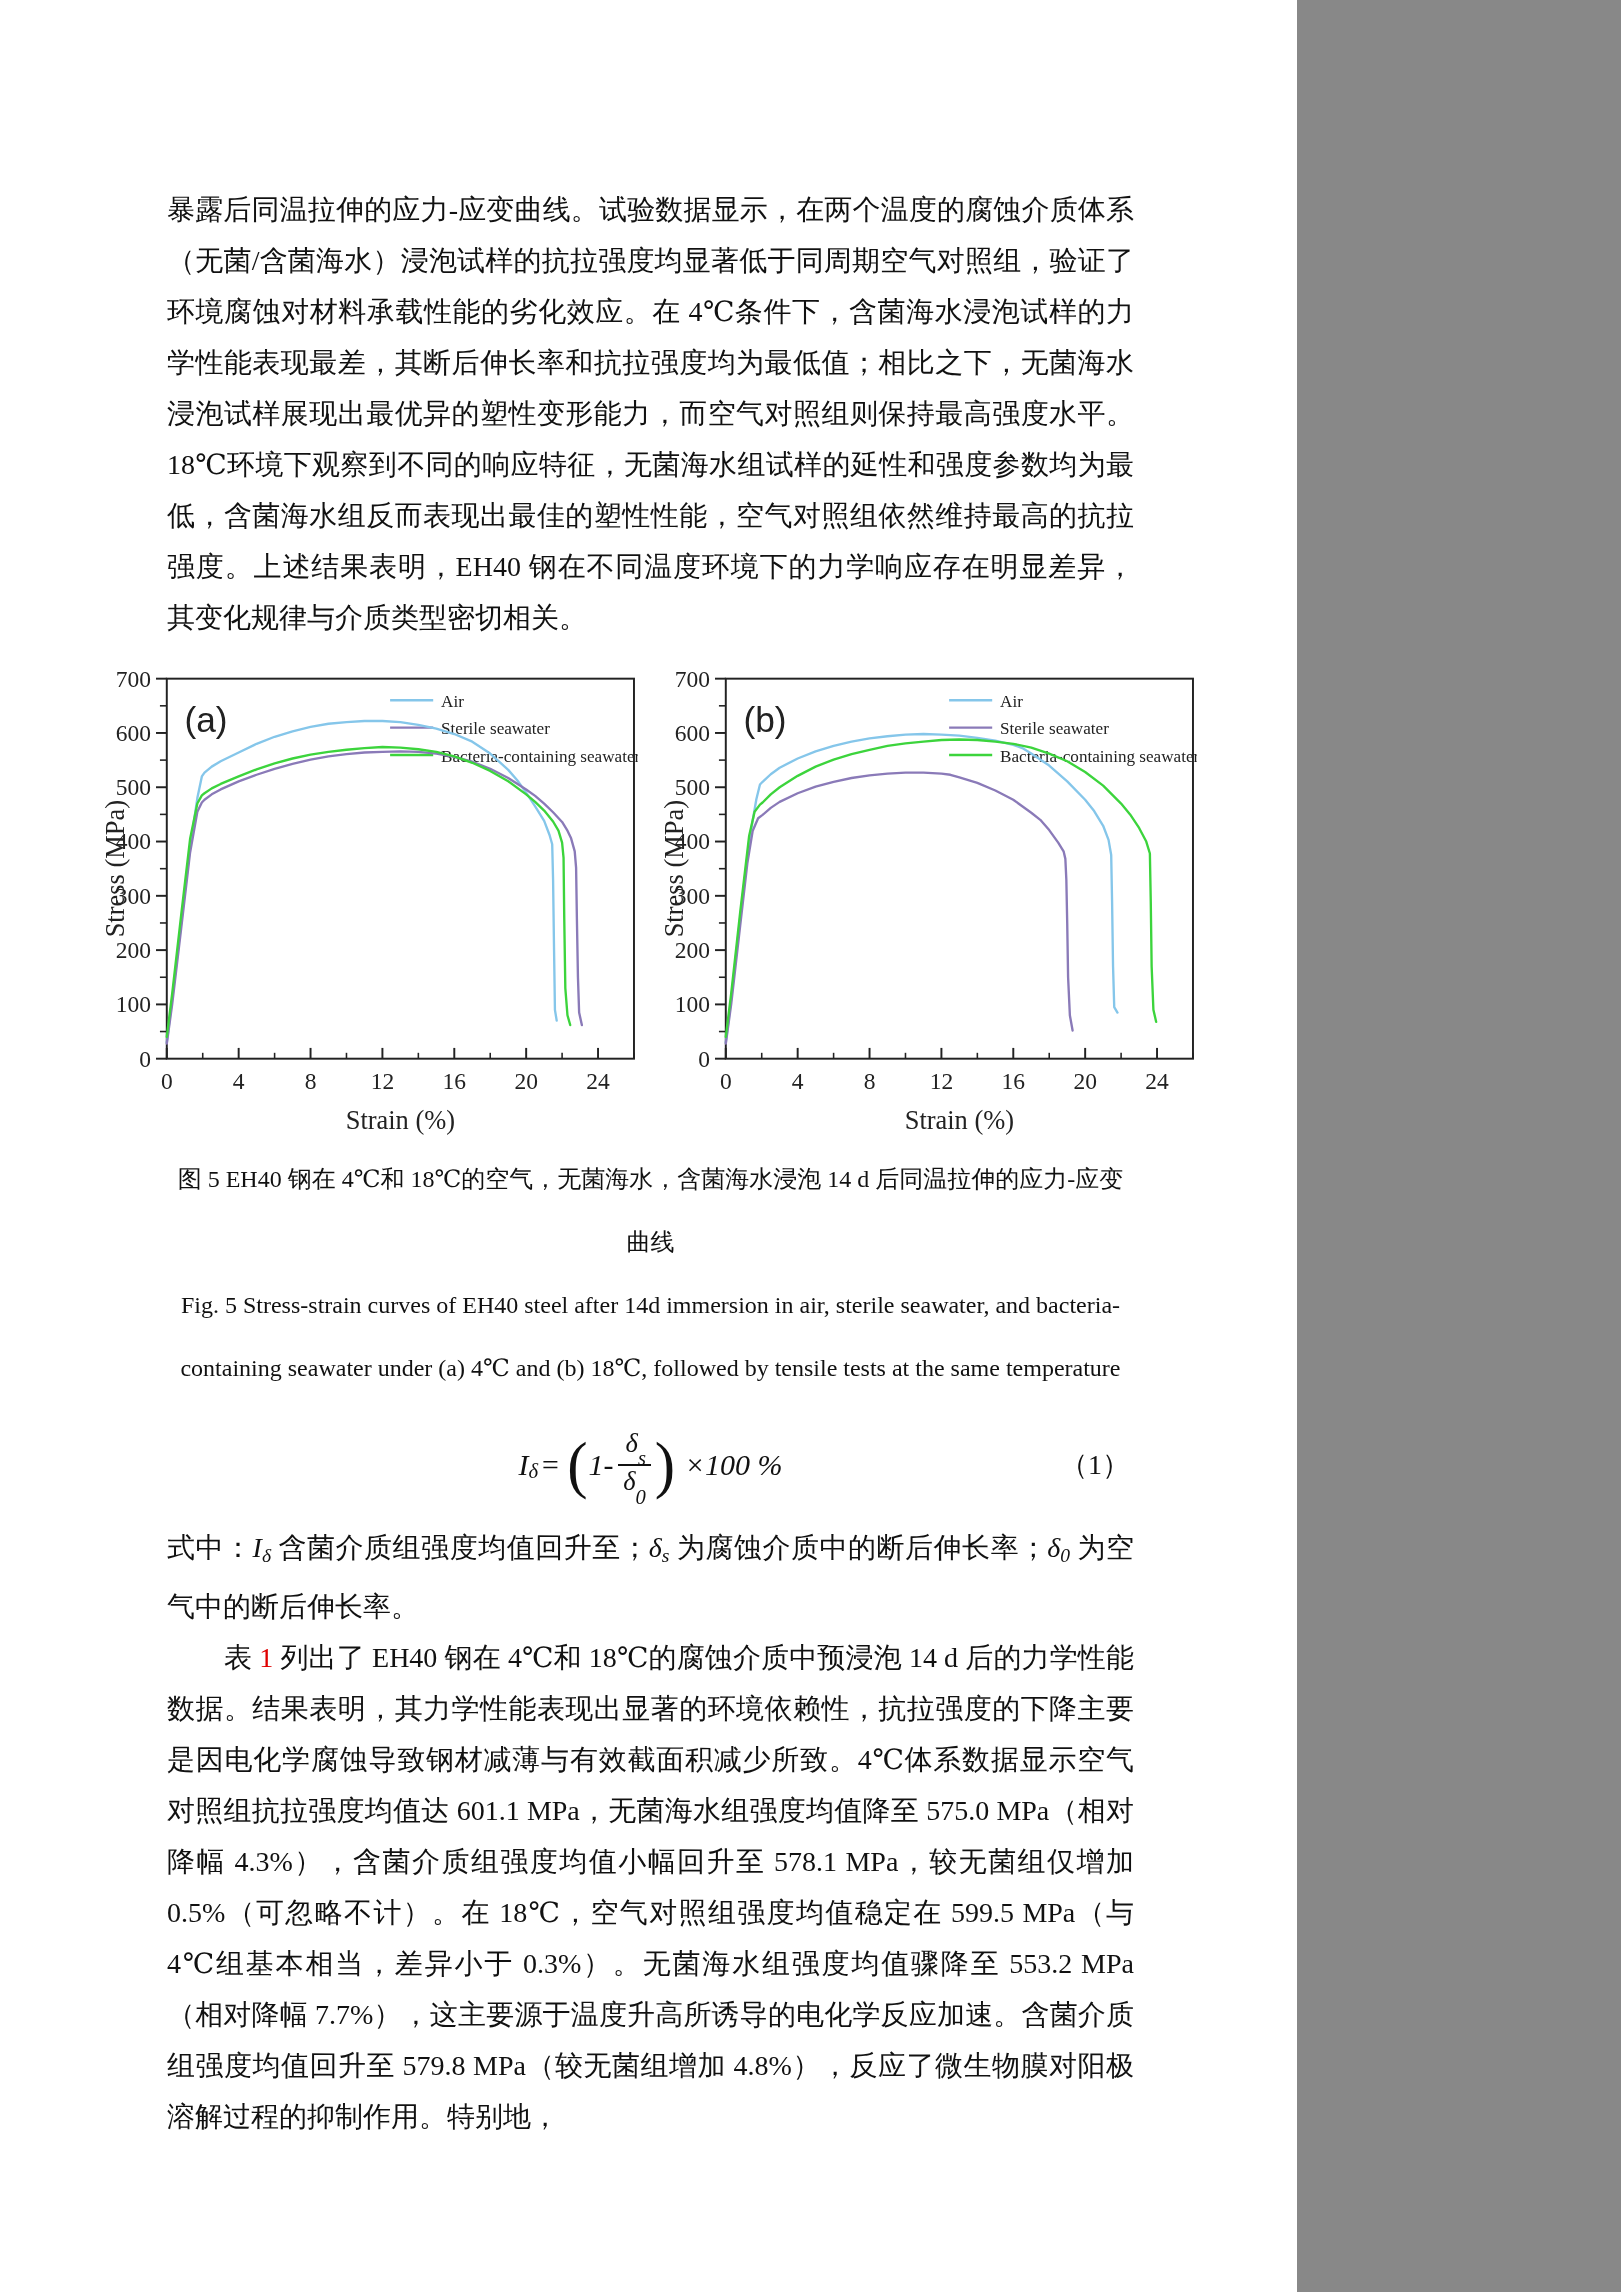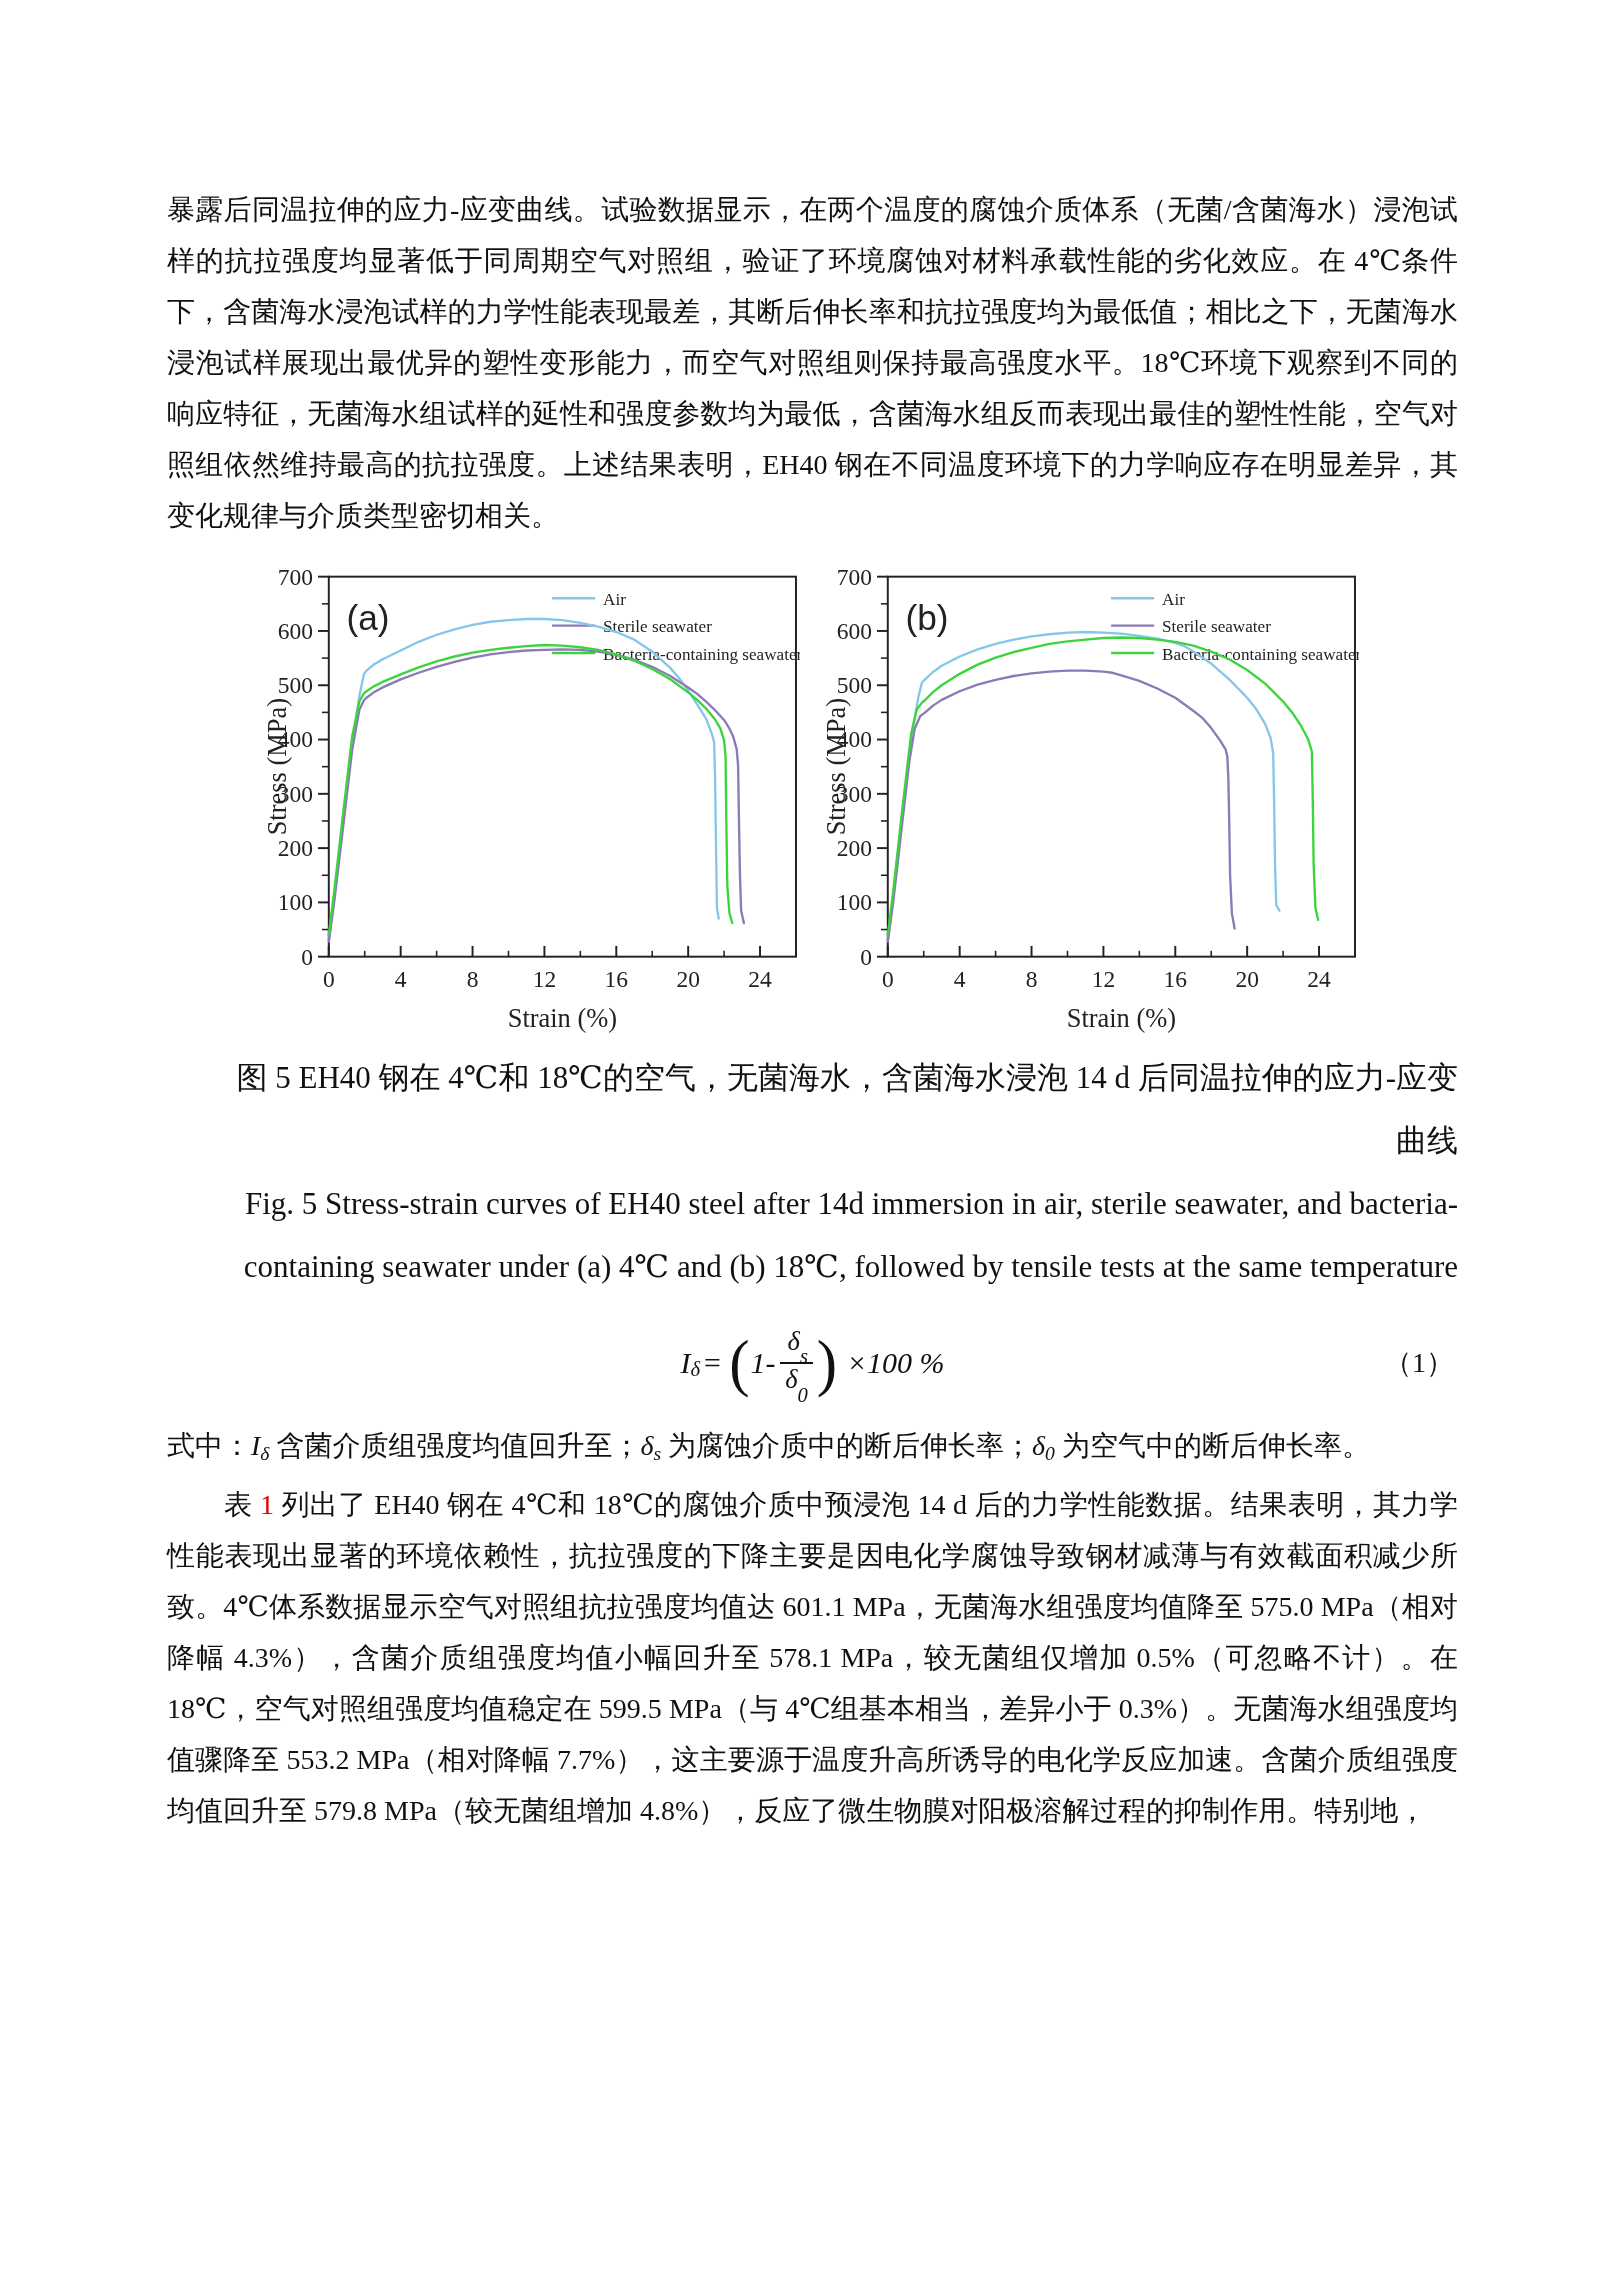--- a/index.html
+++ b/index.html
@@ -1,18 +1,18 @@
 <!DOCTYPE html>
 <html><head>
 <meta charset="utf-8">
 <style>
   html,body{margin:0;padding:0;background:#888;}
   .page{
     position:relative;
-    width:1621px;height:2293px;
+    width:1297px;height:2293px;
     background:#ffffff;
     box-sizing:border-box;
     padding:184px 163px 0 167px;
     font-family:"Liberation Serif","DejaVu Serif",serif;
     color:#111;
     overflow:hidden;
   }
   p.body{
     margin:0;
     font-size:28px;
@@ -22,22 +22,22 @@
   p.indent{text-indent:57px;}
   .seg-red{color:#e00000;}
   .seg-math{font-style:italic;}
   .seg-sub{font-style:italic;font-size:0.7em;vertical-align:-0.28em;}
   .charts-row{
     display:flex;justify-content:center;align-items:flex-start;
     gap:25.5px;margin-top:19.6px;
   }
   .chart{width:534px;height:476px;}
   .caption{
-    text-align:right;
-    font-size:31px;
+    text-align:center;
+    font-size:24px;
     line-height:63px;
     margin-top:9.8px;
   }
   .formula-row{
     position:relative;
     height:98px;
     margin:15.7px 0 7.8px 0;
     display:flex;align-items:center;justify-content:center;
   }
   .formula{

